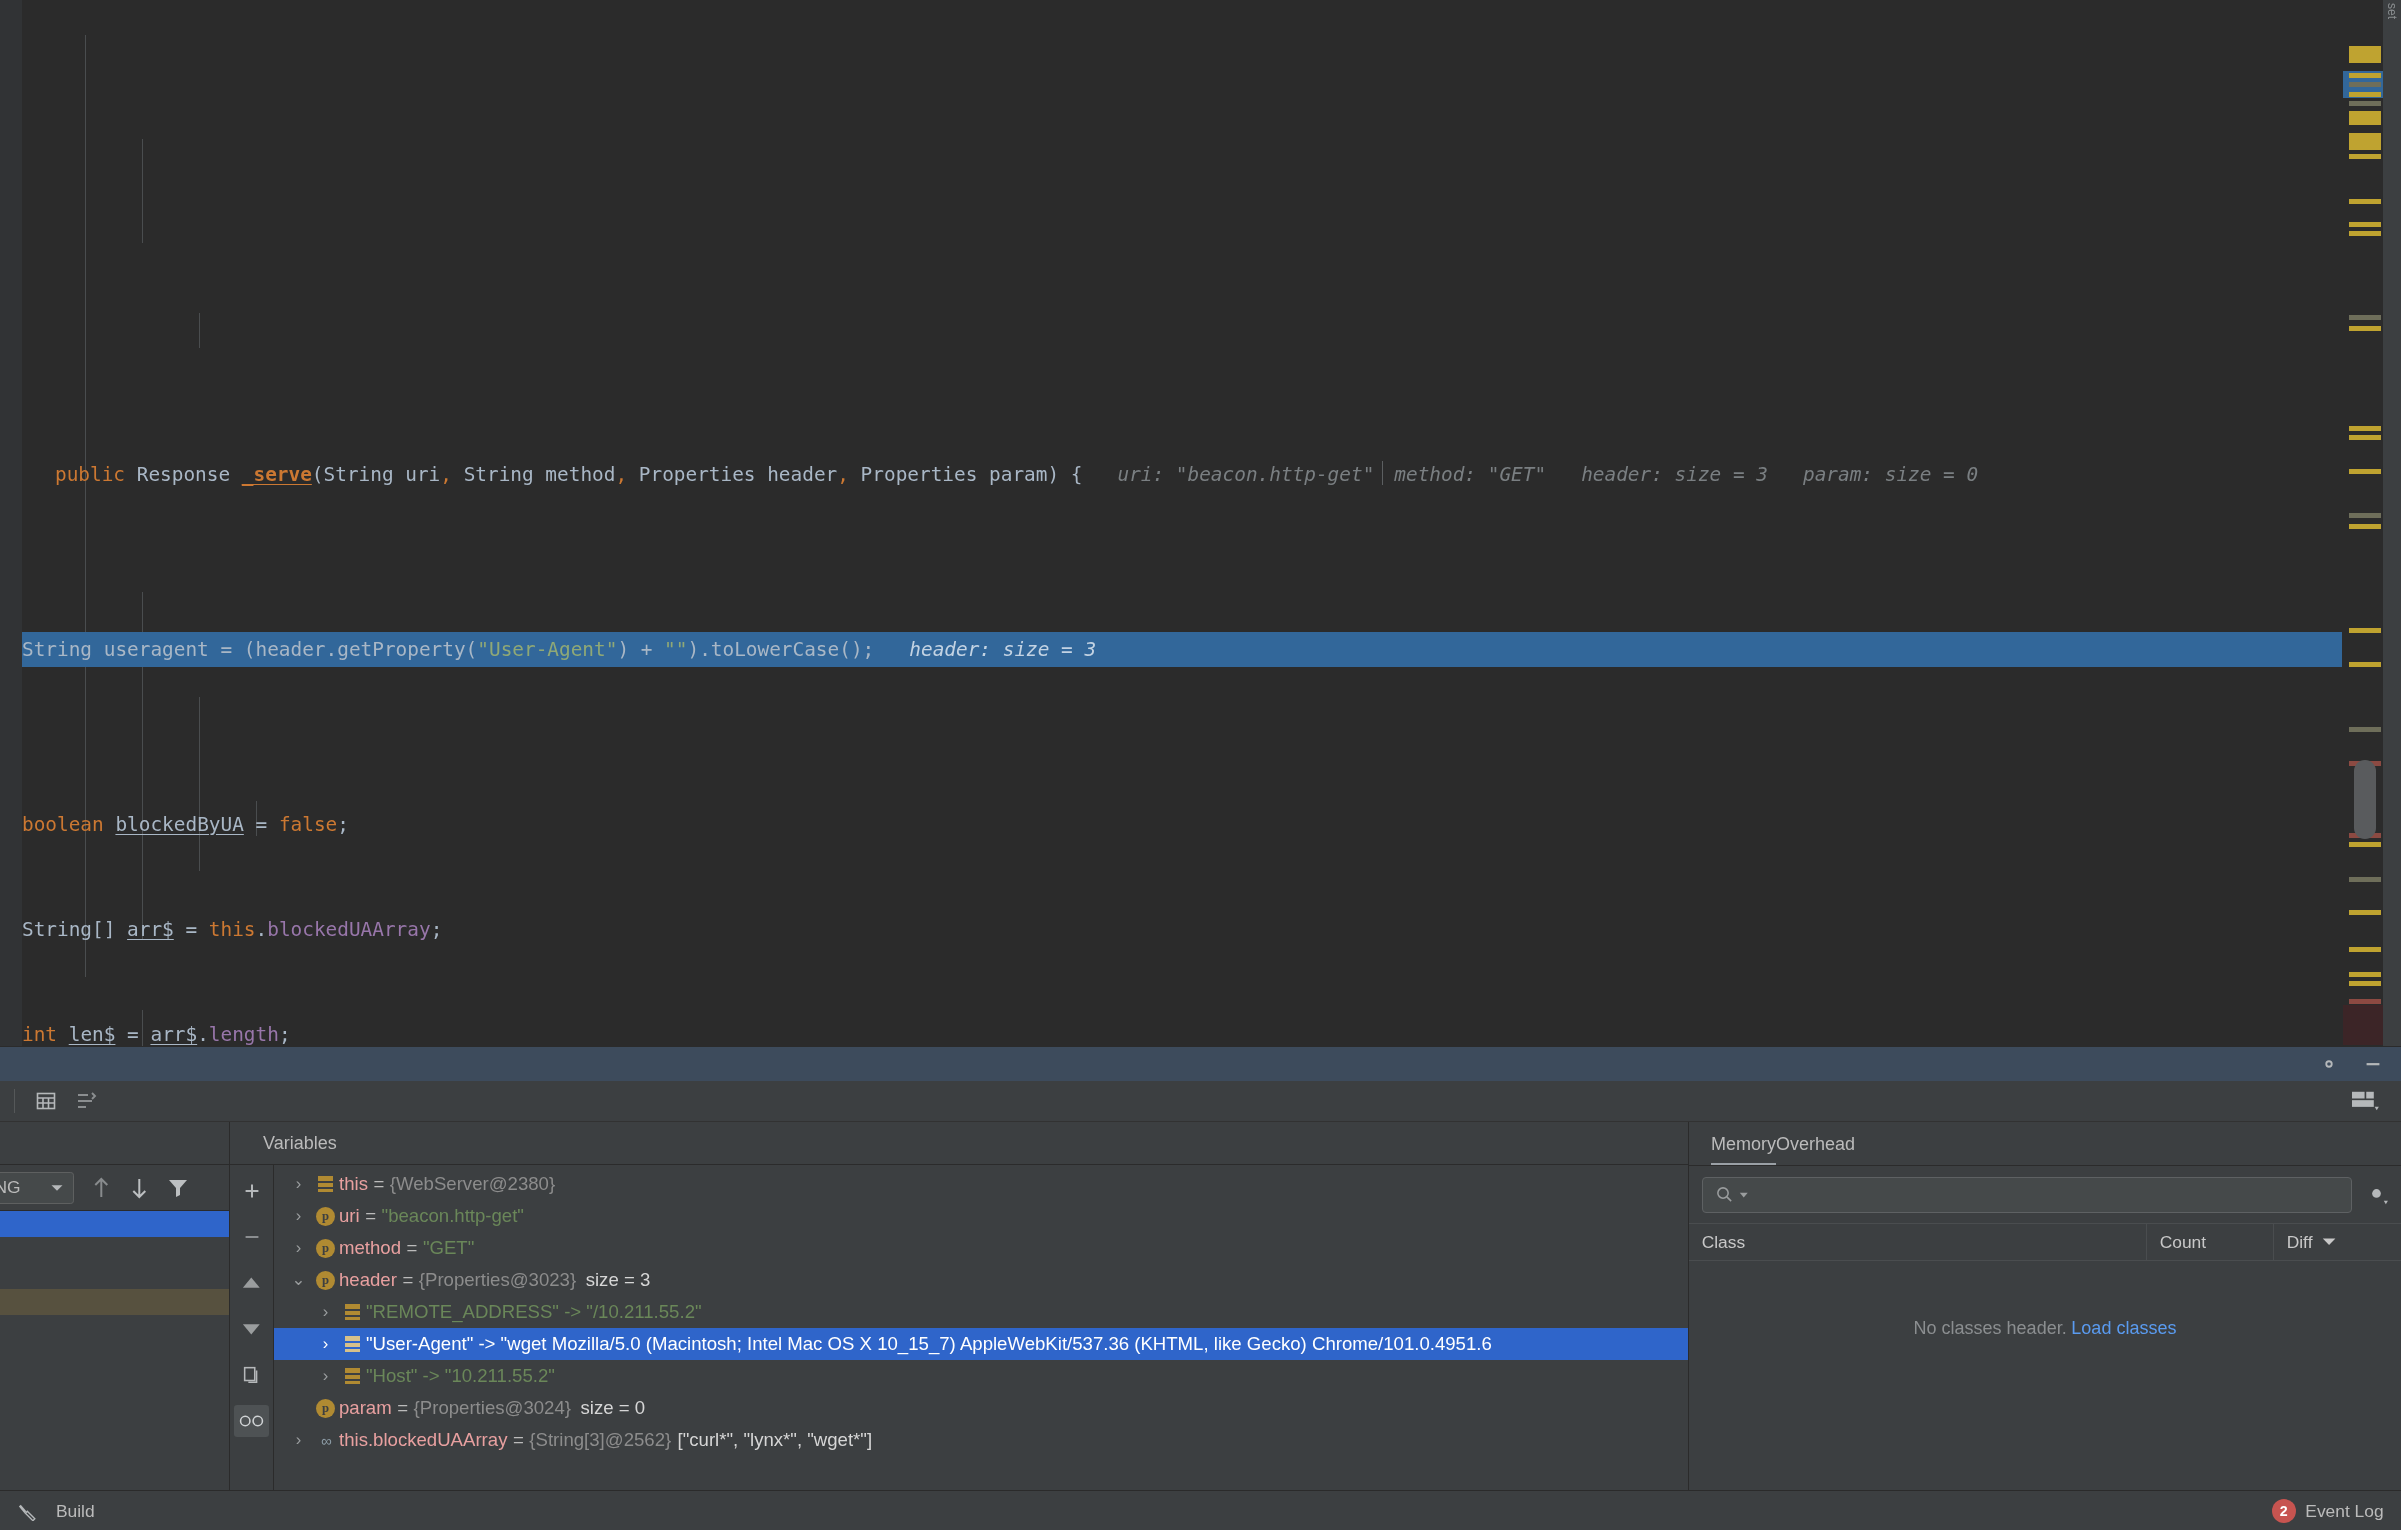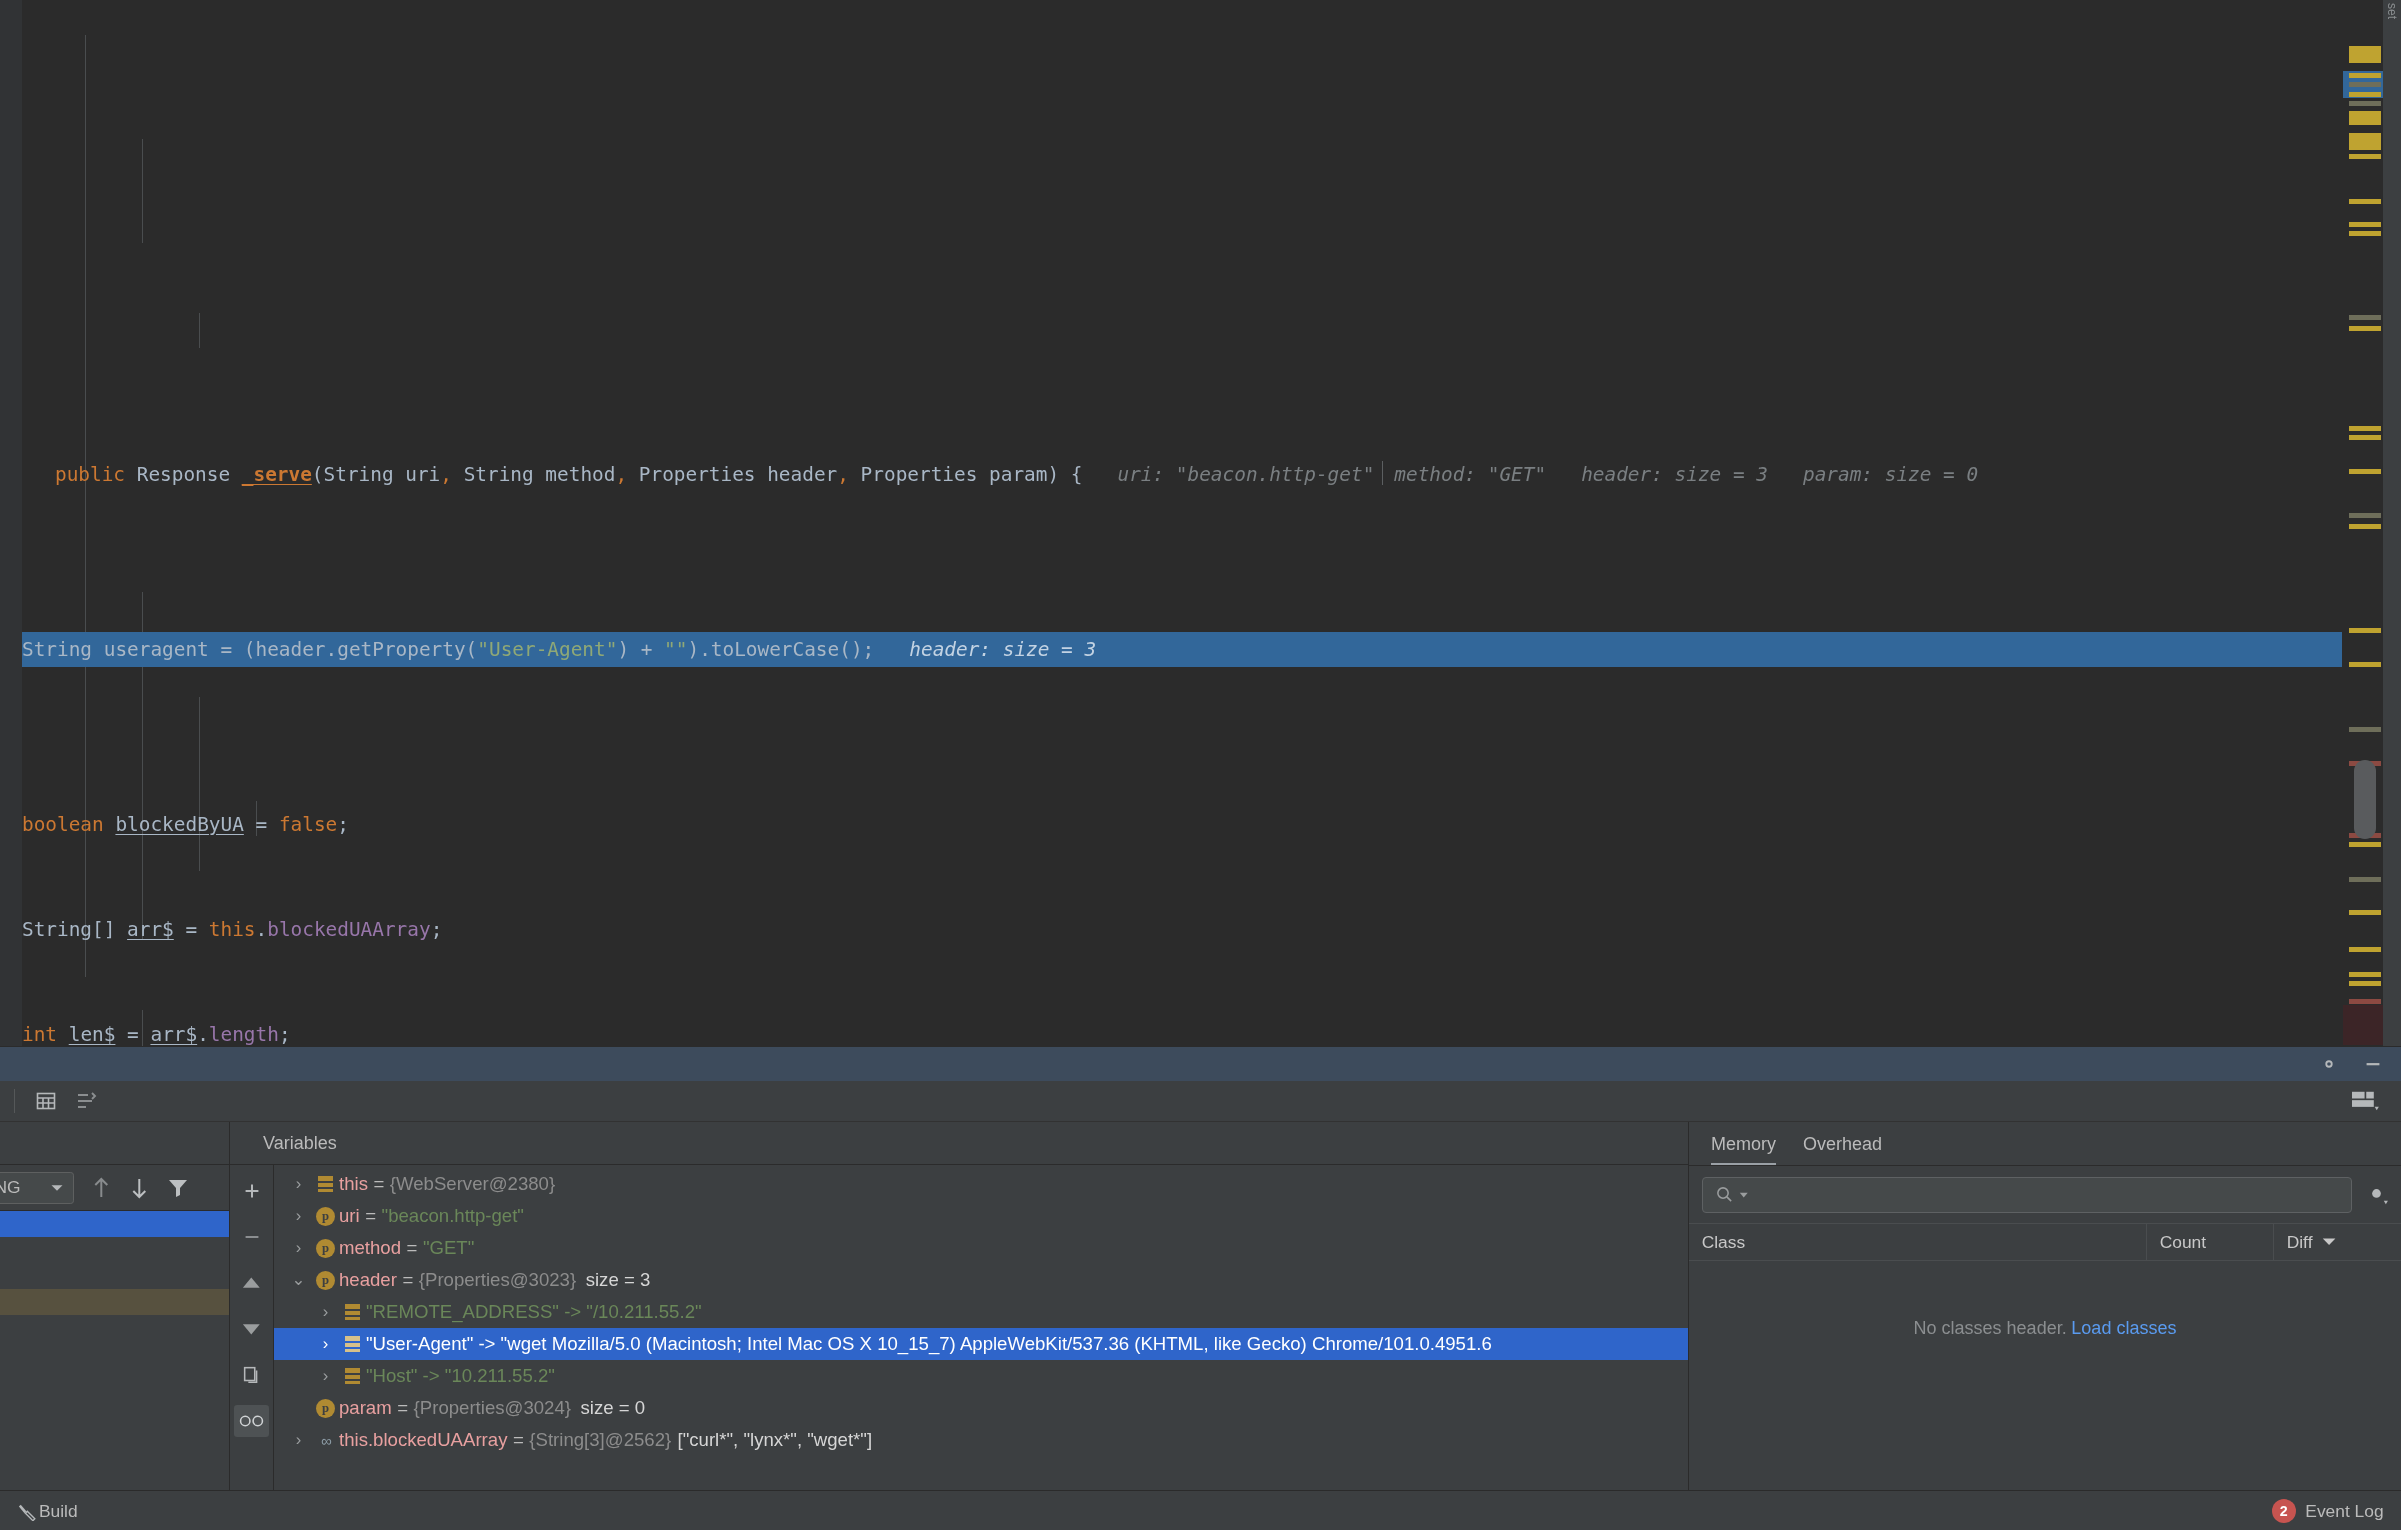--- a/index.html
+++ b/index.html
@@ -294,21 +294,20 @@
     width: 712px;
     flex: 0 0 712px;
     background: #3c3f41;
     display: flex;
     flex-direction: column;
   }
   .mem-tabs {
     height: 44px;
     display: flex;
     align-items: flex-end;
-    gap: 27px;
     padding-left: 22px;
     border-bottom: 0.8px solid #2b2b2b;
   }
   .mem-tab {
     font-size: 18px;
     color: #bbbbbb;
     padding-bottom: 8px;
     border-bottom: 2.4px solid transparent;
   }
   .mem-tab.active { border-bottom-color: #9aa0a6; }
@@ -361,21 +360,21 @@
     flex: 0 0 41px;
     background: #3c3f41;
     border-top: 0.8px solid #2b2b2b;
     display: flex;
     align-items: center;
     padding: 0 17.4px;
     justify-content: space-between;
     color: #bbbbbb;
     font-size: 17.4px;
   }
-  .sb-left { display: flex; align-items: center; gap: 1px; }
+  .sb-left { display: flex; align-items: center; gap: 18px; }
   .sb-right { display: flex; align-items: center; gap: 9.5px; }
   .badge {
     width: 24px; height: 24px; border-radius: 50%;
     background: #c75450; color: #fff;
     font-size: 14.2px; font-weight: bold;
     display: flex; align-items: center; justify-content: center;
   }
   .icon-btn { color: #a0a3a5; display: flex; align-items: center; }
   svg { display: block; }
 </style>

